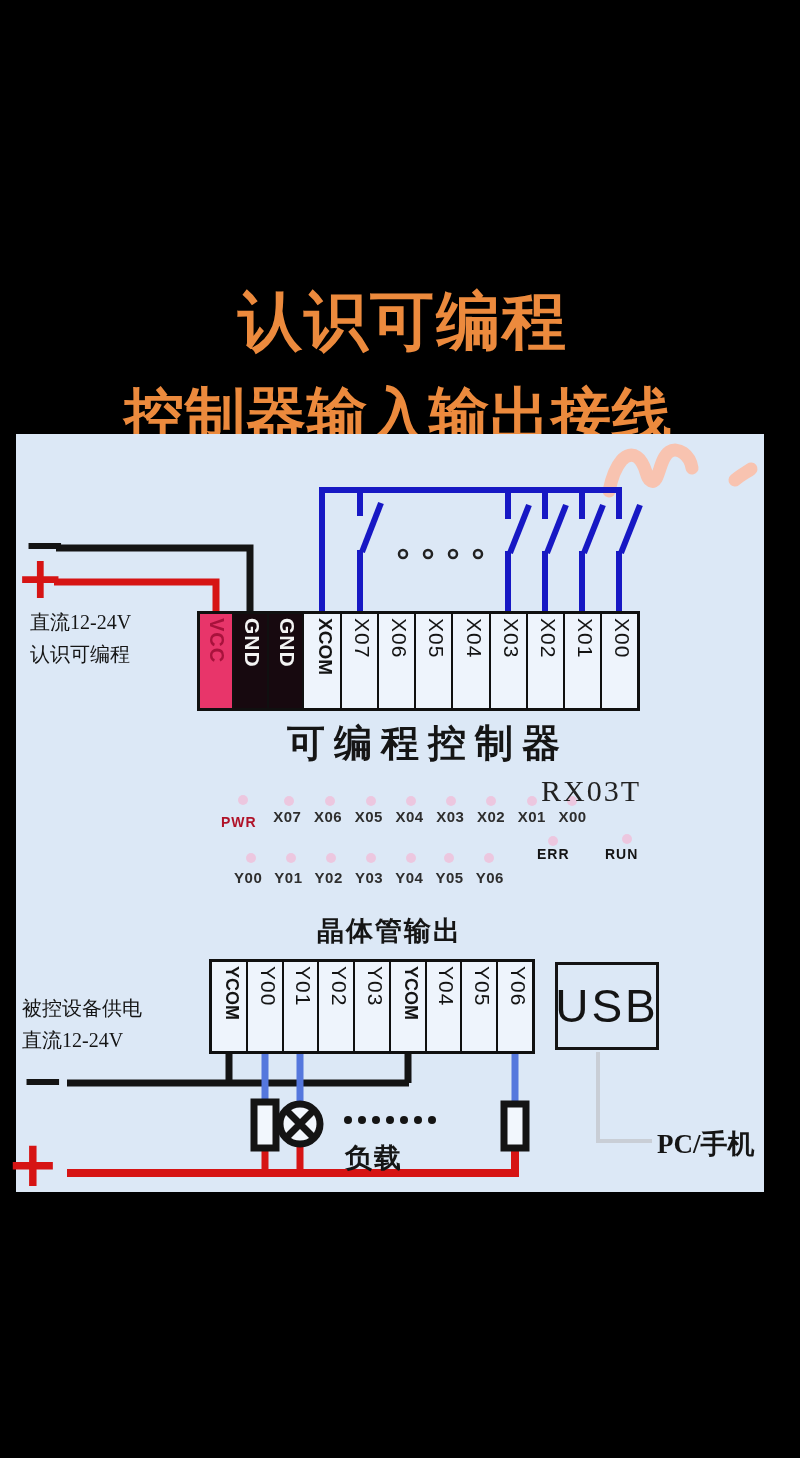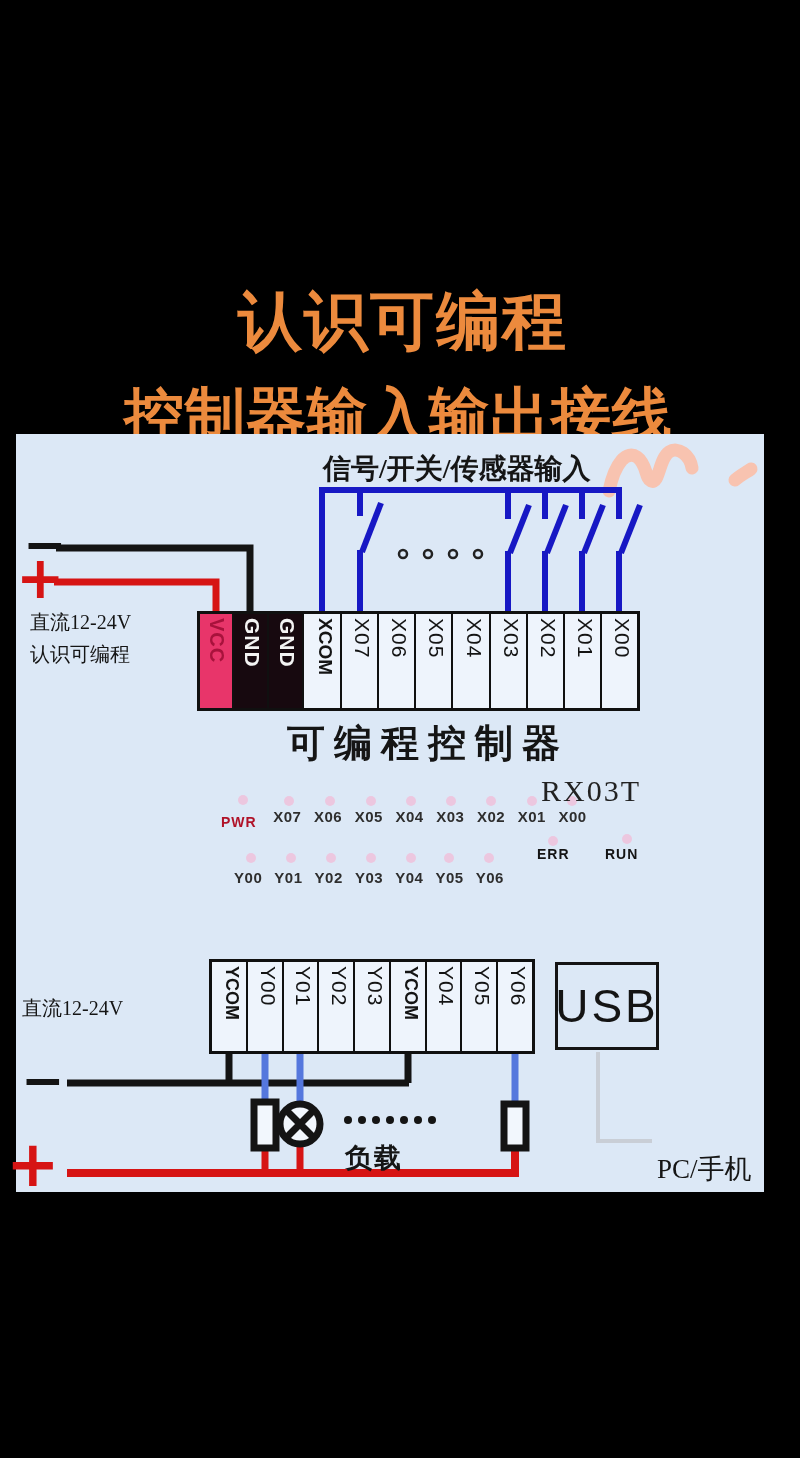--- a/index.html
+++ b/index.html
@@ -25,21 +25,21 @@
   #input-header{left:323px;top:450px;white-space:nowrap;}
   .pwr-note{font-size:20px;font-weight:400;line-height:32px;white-space:nowrap;}
   #dc-in{left:30px;top:606px;}
   #load-power{left:22px;top:992px;}
   #plc-name{left:287px;top:718px;font-size:38px;font-weight:700;letter-spacing:9px;white-space:nowrap;text-align:center;}
   #plc-model{left:541px;top:734px;font-size:30px;letter-spacing:2px;color:#222;
              font-family:Liberation Serif, serif;font-weight:500;margin-top:40px;}
   #transistor-out{left:317px;top:913px;font-size:27px;font-weight:700;letter-spacing:2px;white-space:nowrap;}
   #warning{left:35px;top:1107px;font-size:25px;font-weight:700;color:#b5173a;letter-spacing:1px;white-space:nowrap;}
   #load-label{left:345px;top:1140px;font-size:27px;font-weight:700;letter-spacing:2px;}
-  #pc-label{left:657px;top:1126px;font-size:27px;font-weight:400;white-space:nowrap;margin-top:25px;}
+  #pc-label{left:657px;top:1126px;font-size:27px;font-weight:700;white-space:nowrap;}
 
   
   .pol{position:absolute;font-weight:900;font-family:"DejaVu Sans",sans-serif;line-height:1;}
   #minus-top{left:23px;top:518px;font-size:52px;color:#141414;}
   #plus-top{left:16px;top:549px;font-size:58px;color:#d61414;}
   #minus-bottom{left:21px;top:1054px;font-size:52px;color:#141414;}
   #plus-bottom{left:6px;top:1132px;font-size:64px;color:#d61414;}
 
   
   .strip{position:absolute;display:flex;gap:2px;background:#101010;border:3px solid #101010;box-sizing:border-box;}
@@ -170,27 +170,27 @@
         <circle cx="376" cy="1120" r="4"></circle>
       <circle cx="390" cy="1120" r="4"></circle>
         <circle cx="404" cy="1120" r="4"></circle>
         <circle cx="418" cy="1120" r="4"></circle>
       <circle cx="432" cy="1120" r="4"></circle>
     </g>
 
     <path d="M598,1052 V1141 H652" fill="none" stroke="#c9ced6" stroke-width="4"></path>
   </svg>
 
-  <div class="abs cjk-serif hdr" id="input-header">信号/开关/传感器输入</div>
 
   <div class="abs cjk-serif pwr-note" id="dc-in">
     <div>直流12-24V</div>
     <div>认识可编程</div>
   </div>
   <div class="abs cjk-serif pwr-note" id="load-power">
+    <div>被控设备供电</div>
     <div>直流12-24V</div>
   </div>
 
   <div class="pol" id="minus-top">−</div>
   <div class="pol" id="plus-top">+</div>
   <div class="pol" id="minus-bottom">−</div>
   <div class="pol" id="plus-bottom">+</div>
 
   <div class="strip" id="in-strip">
       <div class="cell">VCC</div>
@@ -224,20 +224,21 @@
   <div class="led-tag" id="run">RUN</div>
   <div class="led-row" id="y-row">
       <span>Y00</span>
       <span>Y01</span>
       <span>Y02</span>
       <span>Y03</span>
       <span>Y04</span>
       <span>Y05</span>
       <span>Y06</span>
     </div>
+  <div class="abs cjk-serif" id="transistor-out">晶体管输出</div>
 
   <div class="strip" id="out-strip">
       <div class="cell">YCOM</div>
       <div class="cell">Y00</div>
       <div class="cell">Y01</div>
       <div class="cell">Y02</div>
       <div class="cell">Y03</div>
       <div class="cell">YCOM</div>
       <div class="cell">Y04</div>
       <div class="cell">Y05</div>

